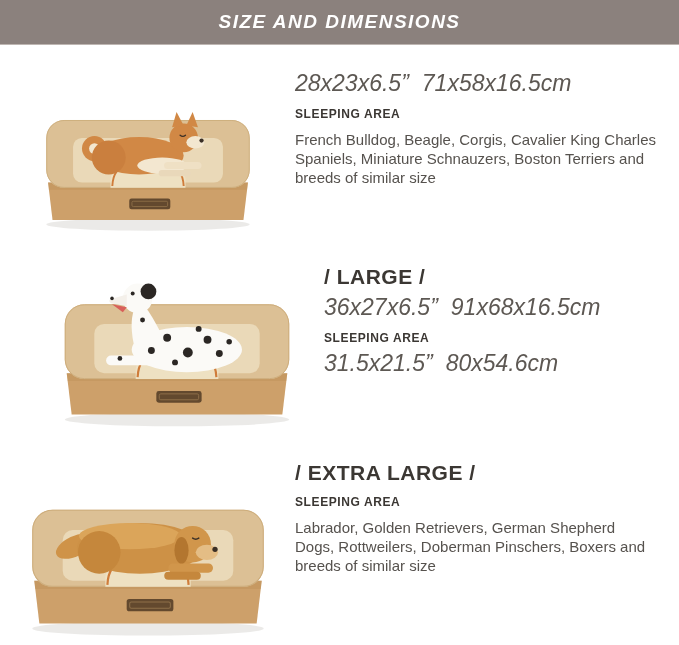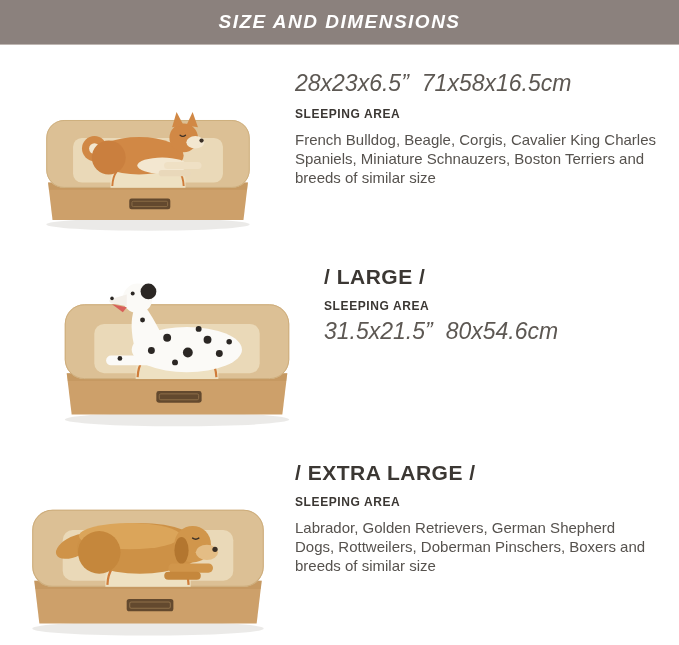--- a/index.html
+++ b/index.html
@@ -121,20 +121,23 @@
           <circle cx="128" cy="105" r="3"></circle>
           <circle cx="95" cy="62" r="2.5"></circle>
           <circle cx="183" cy="84" r="2.8"></circle>
           <circle cx="72" cy="101" r="2.4"></circle>
         </g>
       </g>
     </svg>
   </div>
   <div class="text-col">
     <h2 class="size-name">/ LARGE /</h2>
+    <p class="dims">
+      <span>36x27x6.5”</span><span class="cm">91x68x16.5cm</span>
+    </p>
     <h3 class="sleep-label">SLEEPING AREA</h3>
     <p class="dims">
       <span>31.5x21.5”</span><span class="cm">80x54.6cm</span>
     </p>
   </div>
 </section>
 
 <section class="size-row s3">
   <div class="img-col">
     <svg class="bed-svg" viewBox="0 0 260 175" width="264">

